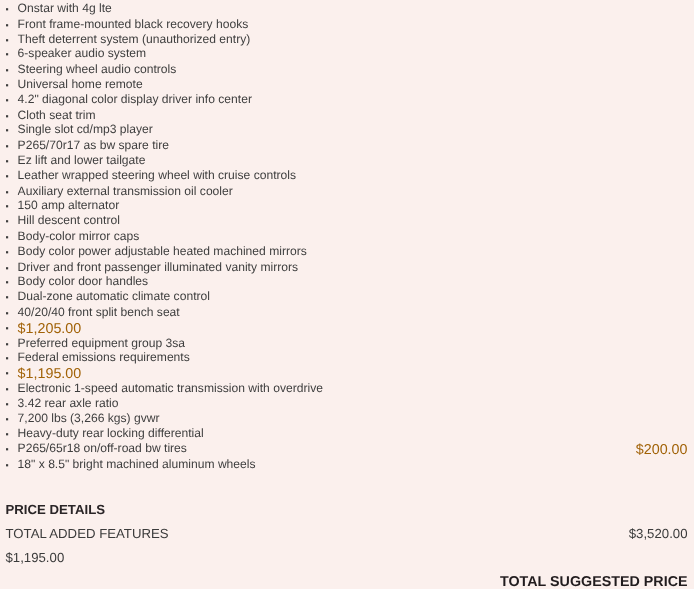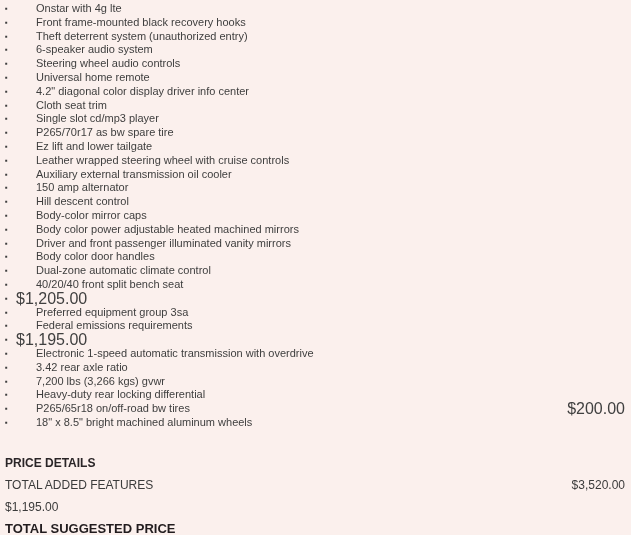--- a/index.html
+++ b/index.html
@@ -34,42 +34,41 @@
   .bullet {
     flex: none;
     width: 11px;
     font-size: 8px;
     line-height: 13.8px;
     color: #3e3e3e;
   }
   .feature-label {
     flex: 1 1 auto;
     overflow: hidden;
-    margin-left: 20px;
   }
   .feature-price {
     flex: none;
-    font-size: 16px;
+    font-size: 13px;
     line-height: 13.5px;
     text-align: left;
-    color: #404040;
+    color: #a16207;
   }
   .price-details {
     margin-top: 26px;
   }
   .price-heading {
     font-size: 12px;
     font-weight: bold;
     line-height: 14px;
     color: #2a2527;
   }
   .price-row {
     display: flex;
     justify-content: space-between;
-    align-items: flex-start;
+    align-items: flex-end;
     margin-top: 8px;
     font-size: 12px;
     line-height: 14px;
     color: #3b3b3b;
   }
   .price-row.total {
     font-size: 13px;
     font-weight: bold;
     color: #211c1e;
     margin-top: 8px;

